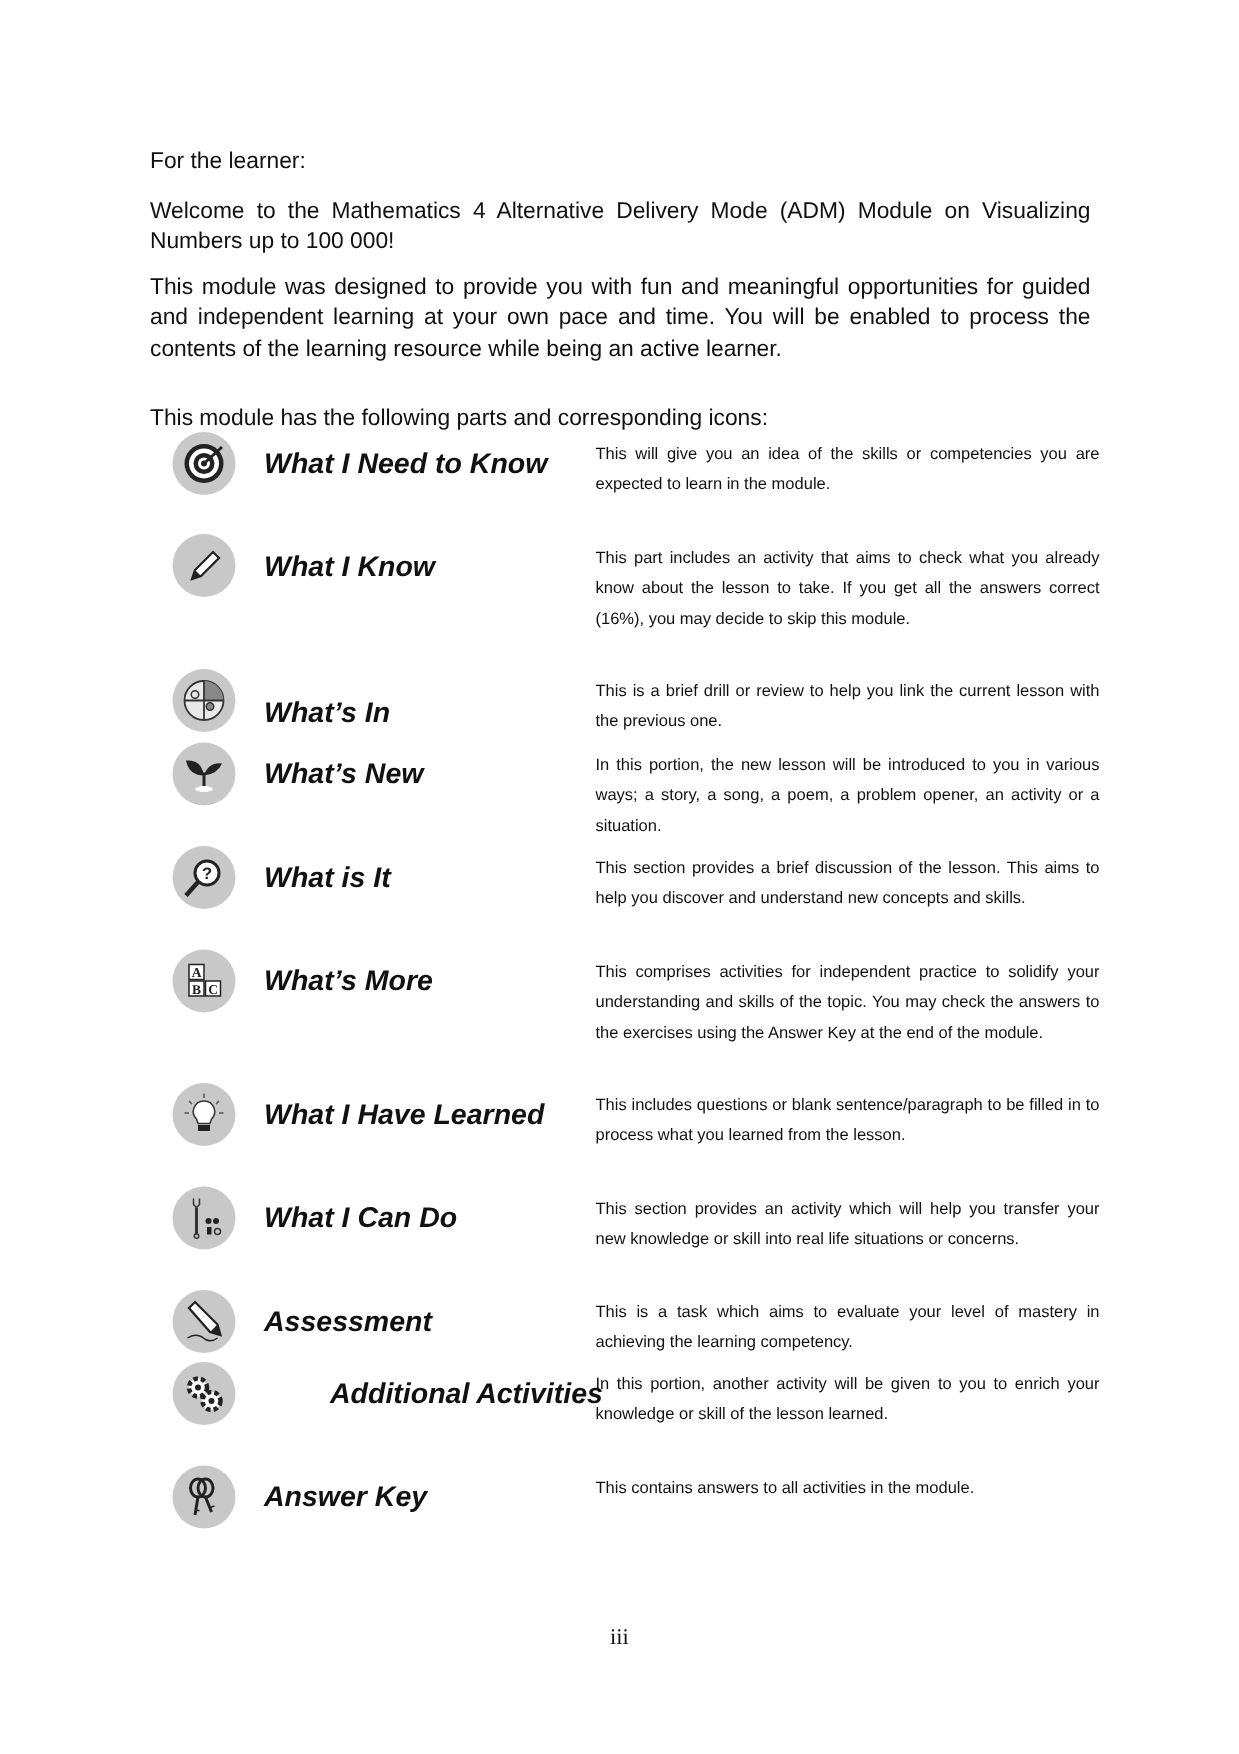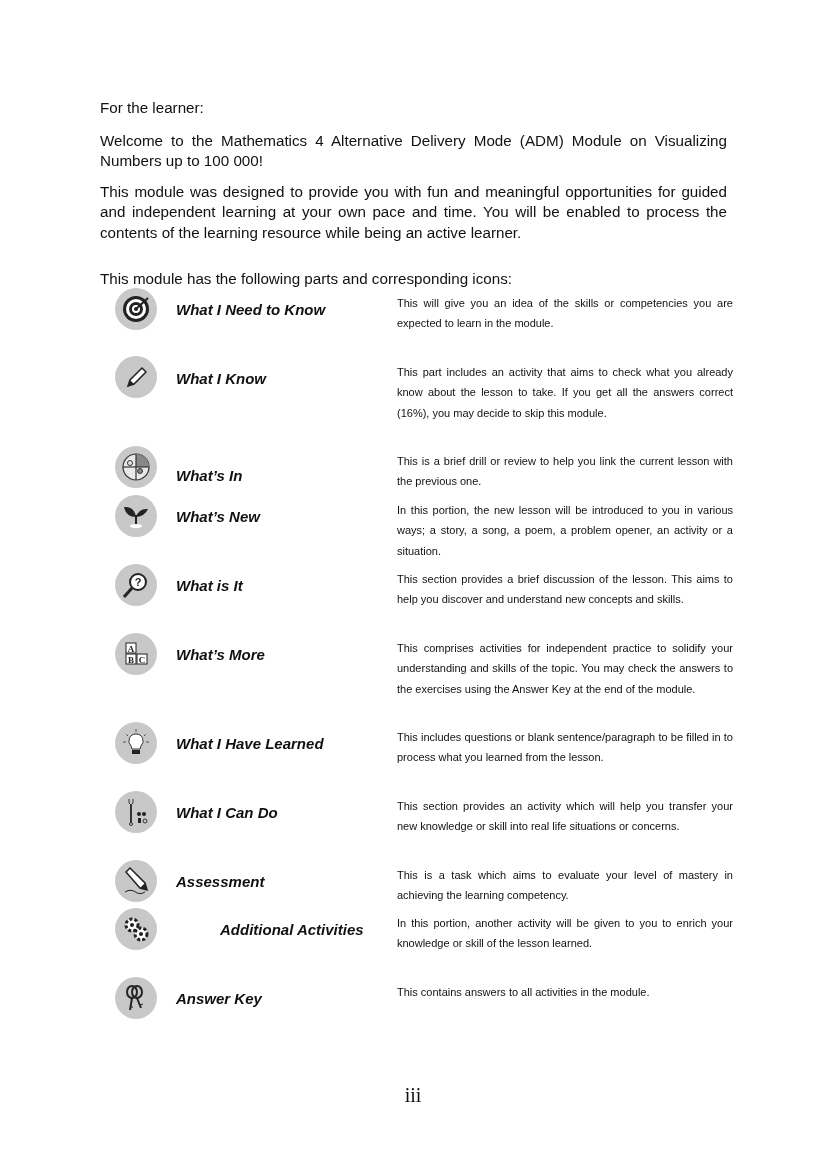--- a/index.html
+++ b/index.html
@@ -6,25 +6,25 @@
   body { width: 826px; height: 1169px; position: relative; overflow: hidden;
          font-family: "Liberation Sans", sans-serif; color: #111; }
   .page { position: absolute; left: 100px; top: 0; width: 627px; }
   .para { position: absolute; left: 0; width: 627px; font-size: 15.2px; line-height: 20.3px;
           text-align: justify; margin: 0; }
   .row { position: absolute; left: 0; width: 627px; }
   .icon { position: absolute; left: 15px; width: 42px; height: 42px; border-radius: 50%;
           background: #c8c8c8; display: flex; align-items: center; justify-content: center; }
   .icon svg { width: 30px; height: 30px; }
   .label { position: absolute; left: 76px; font-weight: bold; font-style: italic;
-           font-size: 15px; line-height: 20.3px; white-space: nowrap; }
+           font-size: 19px; line-height: 20.3px; white-space: nowrap; }
   .desc { position: absolute; left: 297px; width: 336px; font-size: 11px; line-height: 20.3px;
           text-align: justify; margin: 0; }
   .pagenum { position: absolute; top: 1084px; left: 0; width: 826px; text-align: center;
-             font-family: "Liberation Serif", serif; font-size: 20px; }
+             font-family: "Liberation Serif", serif; font-size: 15px; }
 </style>
 </head>
 <body>
 
 <div class="page">
   <p class="para" style="top:98px;">For the learner:</p>
   <p class="para" style="top:131px;">Welcome to the Mathematics 4 Alternative Delivery Mode (ADM) Module on Visualizing Numbers up to 100 000!</p>
   <p class="para" style="top:182px;">This module was designed to provide you with fun and meaningful opportunities for guided and independent learning at your own pace and time. You will be enabled to process the contents of the learning resource while being an active learner.</p>
   <p class="para" style="top:254px;margin-top:15px;">This module has the following parts and corresponding icons:</p>
 

